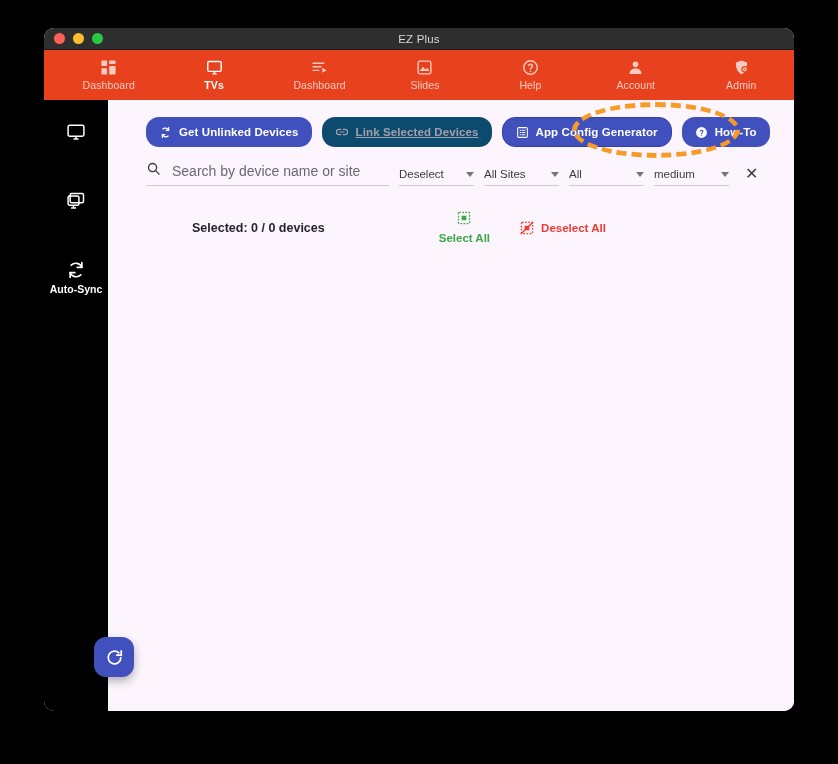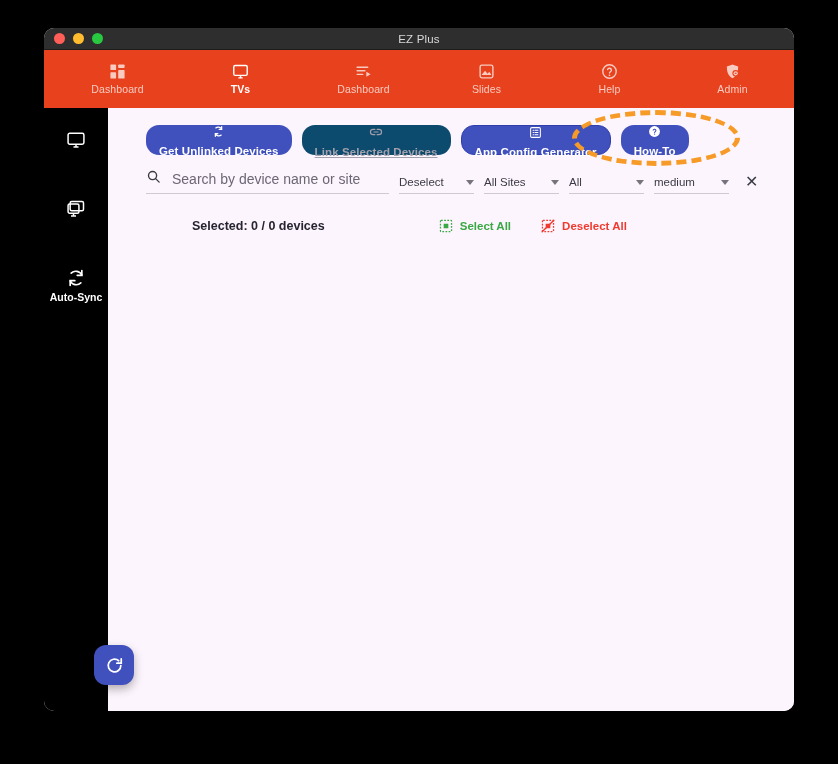--- a/index.html
+++ b/index.html
@@ -55,21 +55,21 @@
     left: 0; right: 0;
     text-align: center;
     color: #d8d8d8;
     font-size: 11.5px;
     letter-spacing: 0.2px;
     pointer-events: none;
   }
 
   
   .topnav {
-    height: 58px;
+    height: 50px;
     background: #e8411d;
     display: flex;
     align-items: stretch;
     padding-left: 12px;
   }
   .navitem {
     flex: 1;
     display: flex;
     flex-direction: column;
     align-items: center;
@@ -159,30 +159,29 @@
     align-items: center;
     gap: 10px;
     padding: 17px 0 0 38px;
   }
 
   .btn {
     display: inline-flex;
     align-items: center;
     gap: 7px;
     height: 30px;
-    padding: 0 13px;
+    padding: 12px 13px;
     border-radius: 13px;
     border: none;
     font-size: 11.5px;
     font-weight: bold;
     letter-spacing: 0.1px;
     cursor: pointer;
     white-space: nowrap;
     font-family: "Liberation Sans", sans-serif;
-    flex-direction: column;
   }
   .btn svg { display: block; }
   .btn-primary {
     background: #4050bd;
     color: #ffffff;
   }
   .btn-disabled {
     background: #0c4a6e;
     color: #a3a0ab;
     cursor: default;
@@ -282,21 +281,21 @@
   }
   .sel-action {
     display: inline-flex;
     align-items: center;
     gap: 7px;
     font-size: 11.5px;
     font-weight: bold;
     cursor: pointer;
     user-select: none;
   }
-  .sel-action.green { color: #3aa845; }
+  .sel-action.green { color: #3aa845; flex-direction: column; }
   .sel-action.red   { color: #ef3b2f; }
   .sel-action svg { display: block; }
 </style>
 </head>
 <body>
 
 <div id="stage">
 
   <div class="window">
 
@@ -360,20 +359,29 @@
         <span class="nav-ico">
           <svg viewBox="0 0 24 24" fill="none" stroke="currentColor" stroke-width="2">
               <circle cx="12" cy="12" r="9.5"></circle>
               <path d="M9.3 9.2a2.8 2.8 0 0 1 5.4 1c0 1.9-2.7 2.3-2.7 3.9" stroke-linecap="round"></path>
               <circle cx="12" cy="17.3" r="1.2" fill="currentColor" stroke="none"></circle>
             </svg>
         </span>
         <span class="nav-label">Help</span>
       </div>
 
+      <div class="navitem">
+        <span class="nav-ico">
+          <svg viewBox="0 0 24 24" fill="currentColor">
+              <circle cx="12" cy="7.5" r="4"></circle>
+              <path d="M3.5 21c0-4.6 3.8-7.5 8.5-7.5S20.5 16.4 20.5 21z"></path>
+            </svg>
+        </span>
+        <span class="nav-label">Account</span>
+      </div>
 
       <div class="navitem">
         <span class="nav-ico">
           <svg viewBox="0 0 24 24" fill="currentColor">
               <path d="M12 2.2 C8 4 5.5 4.6 4 4.8 c0 7 1.4 12.7 8 16.9 c6.6-4.2 8-9.9 8-16.9 c-1.5-.2-4-.8-8-2.6Z"></path>
               <circle cx="16.5" cy="14.5" r="4.6" fill="#e8411d"></circle>
               <circle cx="16.5" cy="14.5" r="3" fill="currentColor"></circle>
               <rect x="15.2" y="13.7" width="2.6" height="1.6" fill="#e8411d"></rect>
             </svg>
         </span>

